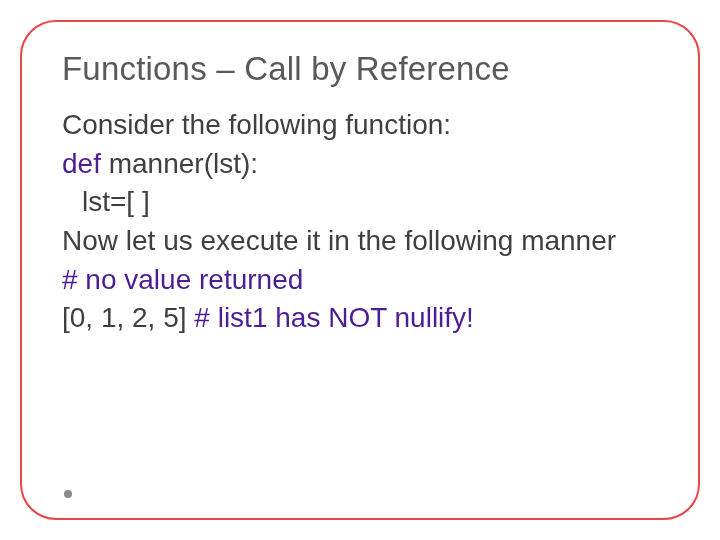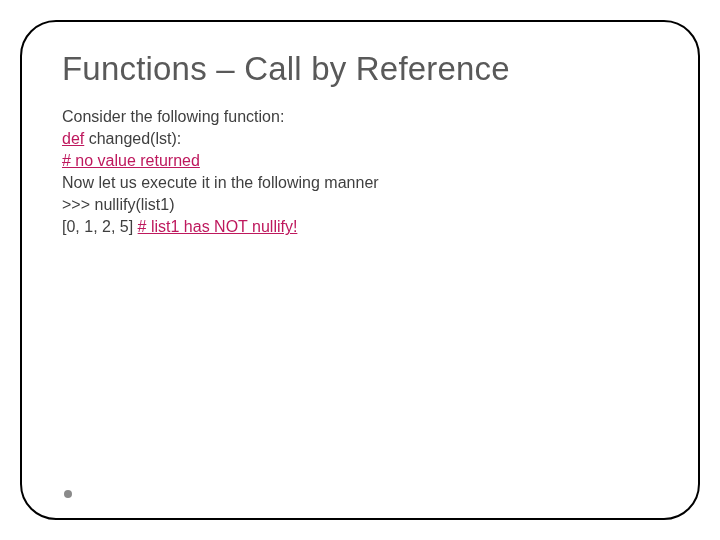--- a/index.html
+++ b/index.html
@@ -9,60 +9,60 @@
     height: 540px;
     background: #fff;
     font-family: Arial, Helvetica, sans-serif;
     color: #4a4a4a;
   }
   .slide {
     box-sizing: border-box;
     width: 680px;
     height: 500px;
     margin: 20px;
-    border: 2px solid #000000;
+    border: 2px solid #ef4444;
     border-radius: 36px;
     padding: 28px 40px 20px 40px;
     position: relative;
     overflow: hidden;
   }
   .title {
     font-size: 33px;
     font-weight: 400;
     color: #595959;
     margin: 0 0 18px 0;
     letter-spacing: 0.2px;
   }
   .body {
-    font-size: 16px;
+    font-size: 28px;
     line-height: 1.38;
     color: #3f3f3f;
   }
   .line { white-space: pre; }
-  .red { color: #be185d; text-decoration: underline; }
+  .red { color: #4c1d95; }
   .indent1 { padding-left: 20px; }
   .dot {
     position: absolute;
     left: 42px;
     bottom: 20px;
     width: 8px;
     height: 8px;
     background: #8a8a8a;
     border-radius: 50%;
   }
 </style>
 </head>
 <body>
 
 <div class="slide">
   <h1 class="title">Functions – Call by Reference</h1>
 
   <div class="body">
     <div class="line"><span>Consider the following function:</span></div>
-    <div class="line"><span class="red">def</span><span> changed(lst):</span></div>
+    <div class="line"><span class="red">def</span><span> manner(lst):</span></div>
+    <div class="line indent1"><span>lst=[ ]</span></div>
+    <div class="line"><span>Now let us execute it in the following manner</span></div>
     <div class="line"><span class="red"># no value returned</span></div>
-    <div class="line"><span>Now let us execute it in the following manner</span></div>
-    <div class="line"><span>&gt;&gt;&gt; nullify(list1)</span></div>
     <div class="line"><span>[0, 1, 2, 5] </span><span class="red"># list1 has NOT nullify!</span></div>
   </div>
 
   <div class="dot"></div>
 </div>
 
 </body></html>

